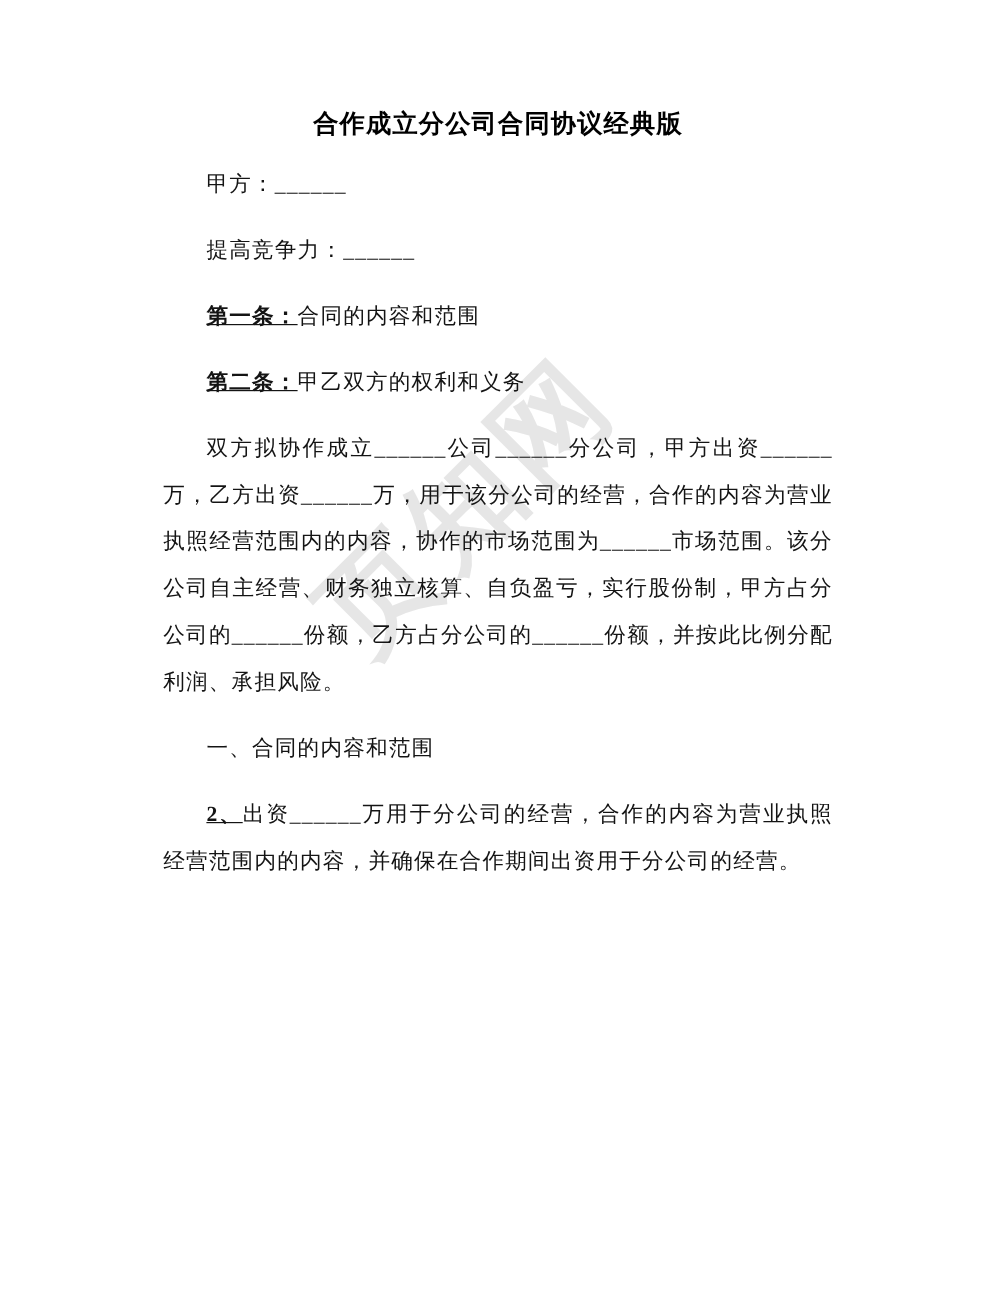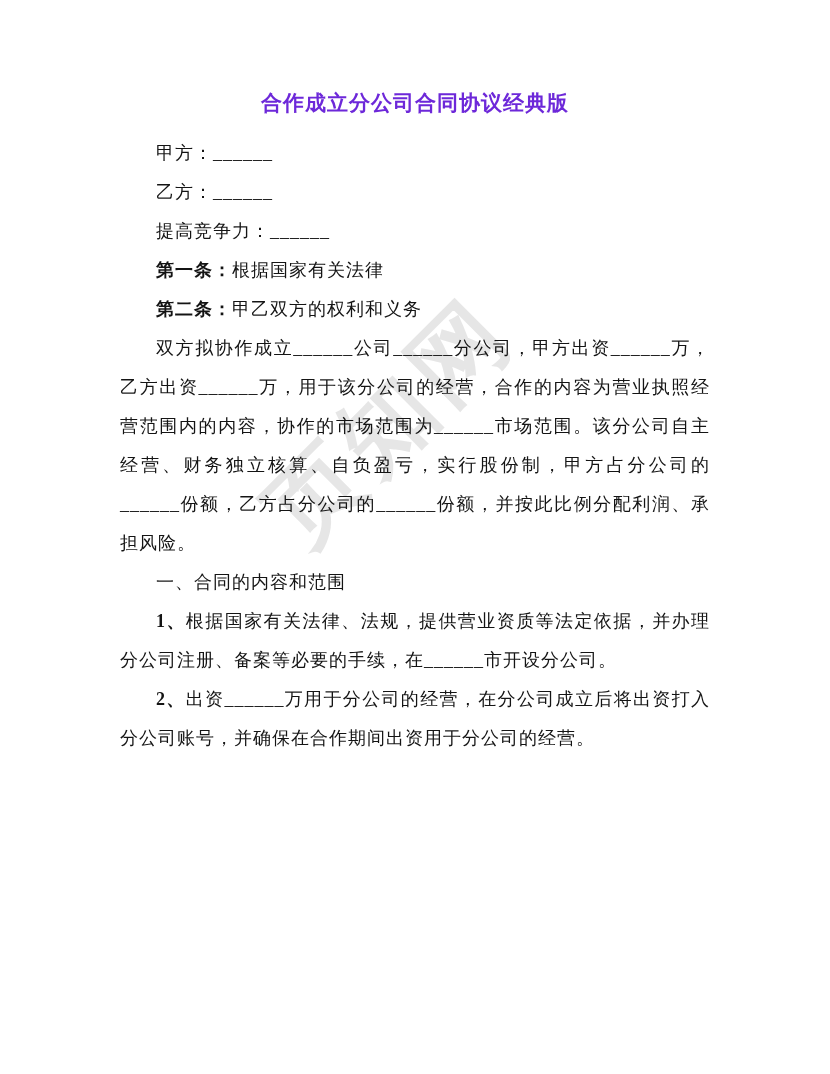--- a/index.html
+++ b/index.html
@@ -36,60 +36,59 @@
     position: relative;
     z-index: 1;
     padding: 88px 120px 0 120px;
   }
   .doc-title {
     margin: 0 0 16px 0;
     text-align: center;
     font-size: 21px;
     font-weight: bold;
     letter-spacing: 1px;
-    color: #6d28d9;
+    color: #000000;
     line-height: 30px;
   }
   .para {
-    margin: 0;
+    margin: 16px;
     font-size: 18px;
     line-height: 39px;
     letter-spacing: 1px;
     text-indent: 2em;
     text-align: justify;
     color: #141414;
   }
   .para .lead {
     font-weight: bold;
+    text-decoration: underline;
   }
 </style>
 </head>
 <body>
 
 <div class="page">
 
   <div class="watermark">页知网</div>
 
   <div class="content">
 
     <h1 class="doc-title">合作成立分公司合同协议经典版</h1>
 
     <p class="para"><span class="lead"></span><span>甲方：______</span></p>
 
-    <p class="para"><span class="lead"></span><span>乙方：______</span></p>
 
     <p class="para"><span class="lead"></span><span>提高竞争力：______</span></p>
 
 
-    <p class="para"><span class="lead">第一条：</span><span>根据国家有关法律</span></p>
+    <p class="para"><span class="lead">第一条：</span><span>合同的内容和范围</span></p>
 
     <p class="para"><span class="lead">第二条：</span><span>甲乙双方的权利和义务</span></p>
 
     <p class="para"><span class="lead"></span><span>双方拟协作成立______公司______分公司，甲方出资______万，乙方出资______万，用于该分公司的经营，合作的内容为营业执照经营范围内的内容，协作的市场范围为______市场范围。该分公司自主经营、财务独立核算、自负盈亏，实行股份制，甲方占分公司的______份额，乙方占分公司的______份额，并按此比例分配利润、承担风险。</span></p>
 
     <p class="para"><span class="lead"></span><span>一、合同的内容和范围</span></p>
 
-    <p class="para"><span class="lead">1、</span><span>根据国家有关法律、法规，提供营业资质等法定依据，并办理分公司注册、备案等必要的手续，在______市开设分公司。</span></p>
 
-    <p class="para"><span class="lead">2、</span><span>出资______万用于分公司的经营，在分公司成立后将出资打入分公司账号，并确保在合作期间出资用于分公司的经营。</span></p>
+    <p class="para"><span class="lead">2、</span><span>出资______万用于分公司的经营，合作的内容为营业执照经营范围内的内容，并确保在合作期间出资用于分公司的经营。</span></p>
 
   </div>
 </div>
 
 </body></html>

